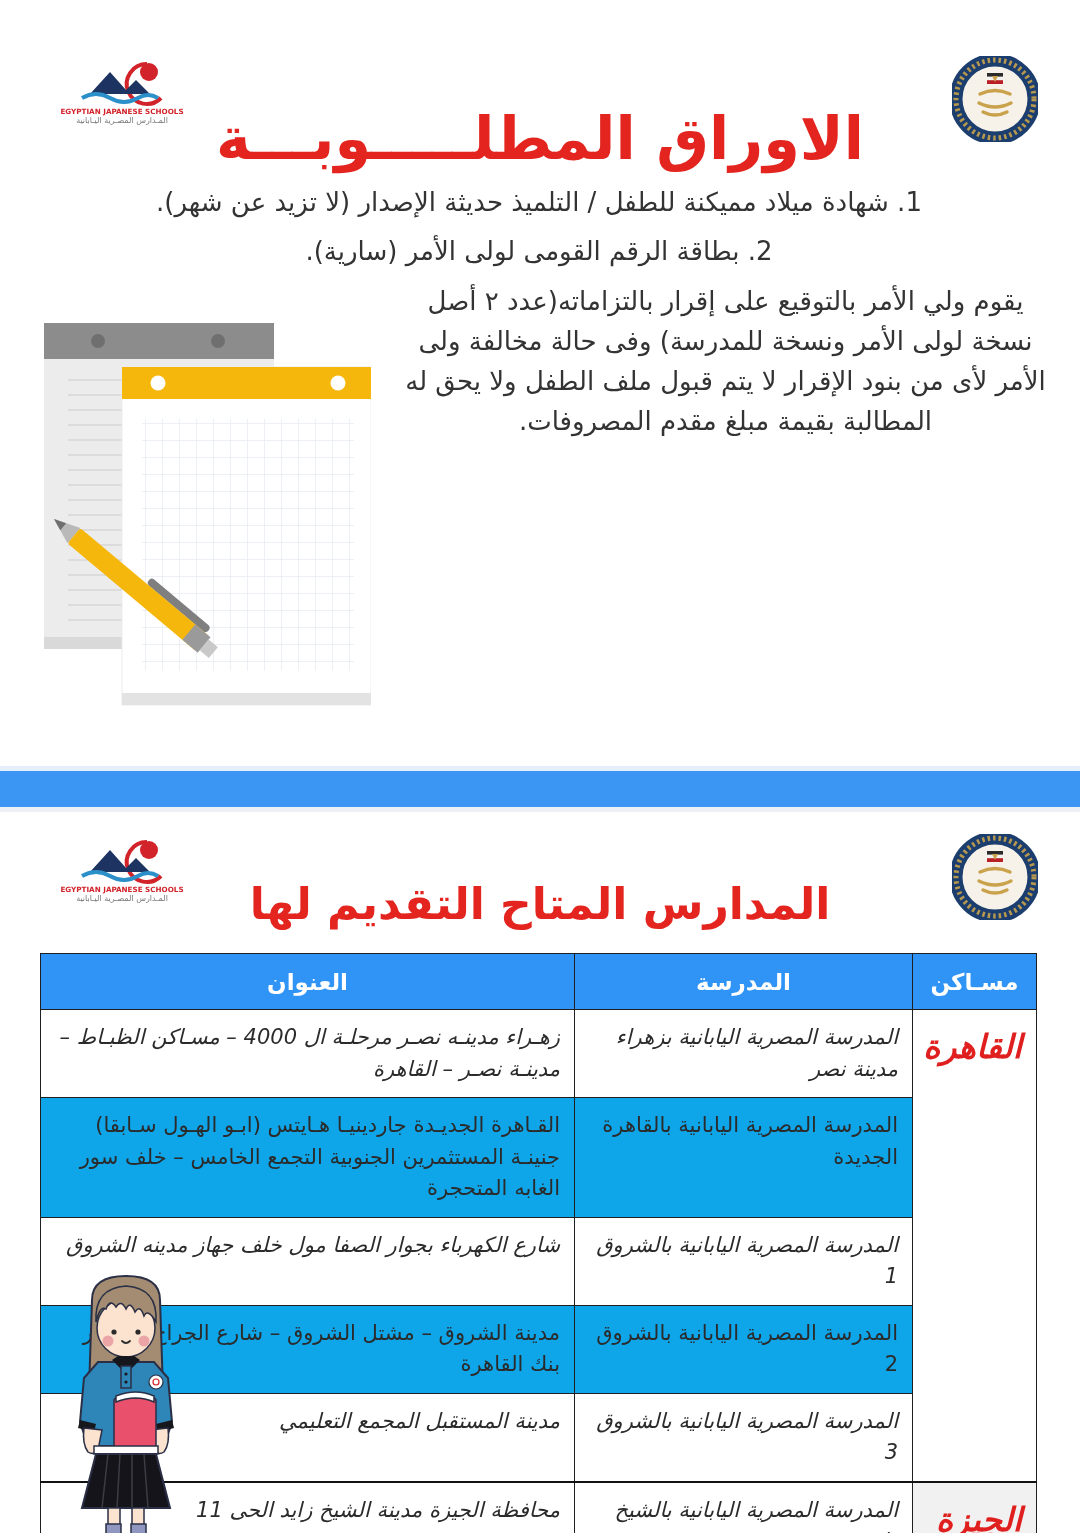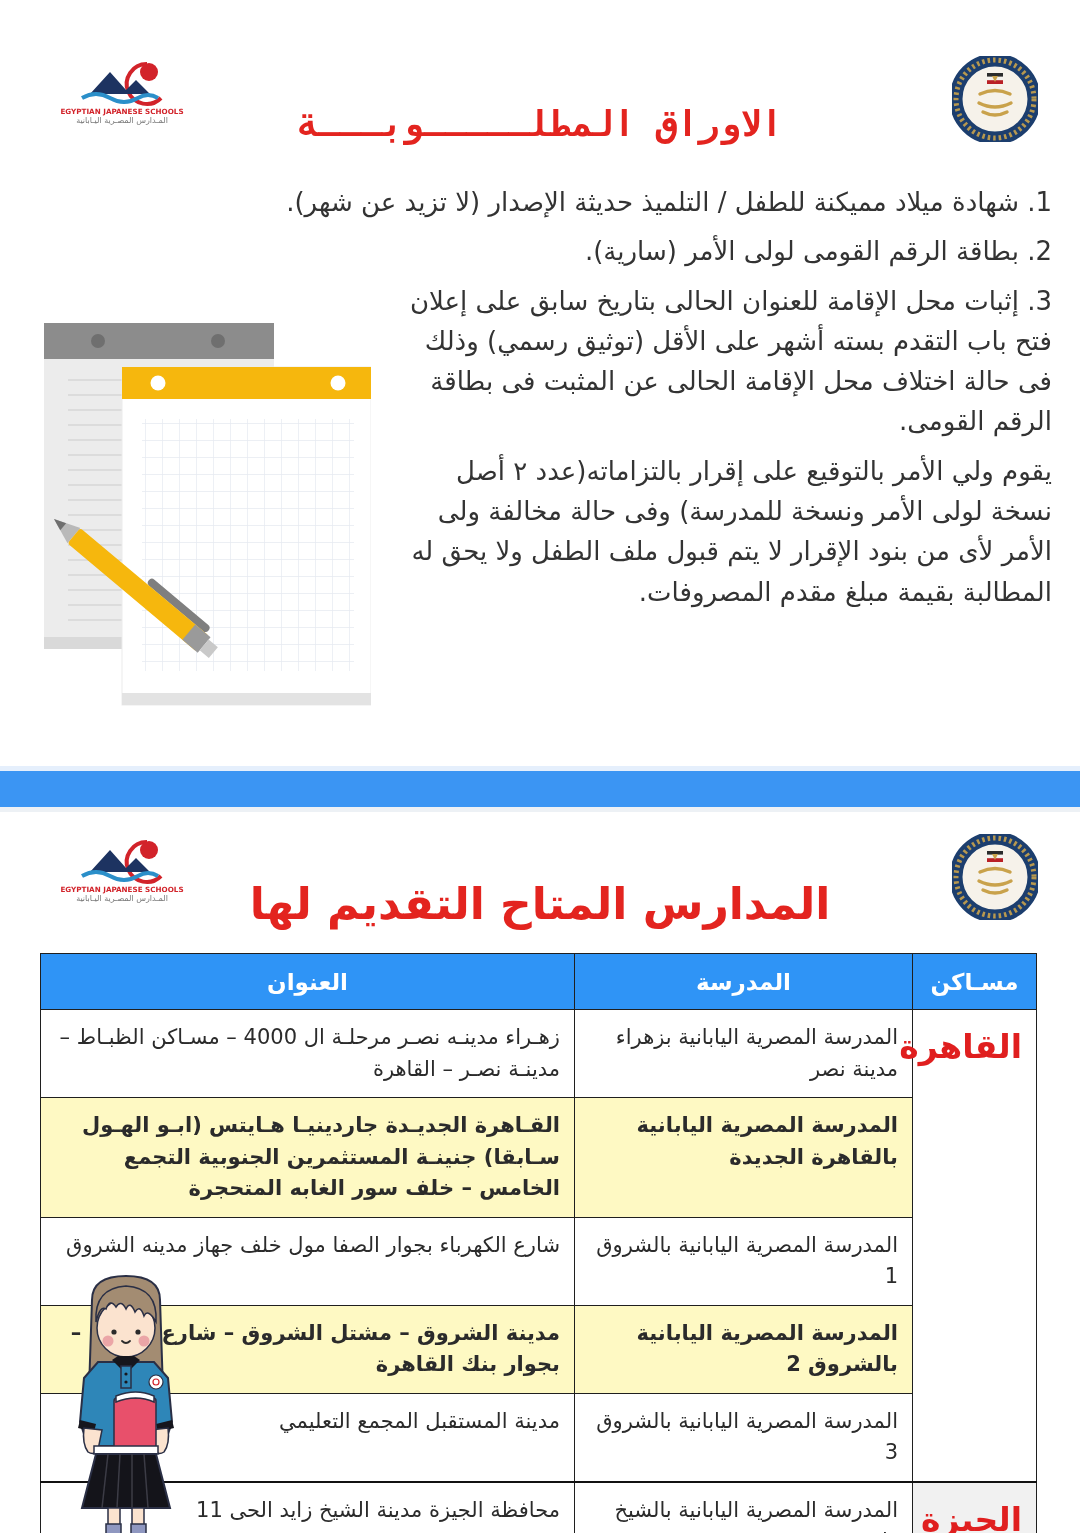--- a/index.html
+++ b/index.html
@@ -15,25 +15,25 @@
   .ejs-logo.top { left:52px; top:44px; }
   .ejs-logo.mid { left:52px; top:822px; }
   .ministry-logo { position:absolute; width:86px; height:86px; }
   .ministry-logo.top { left:952px; top:40px; }
   .ministry-logo.mid { left:952px; top:818px; }
 
   
   .doc-title {
     position:absolute; top:88px; left:0; right:0;
     text-align:center; direction:rtl;
-    color:#e3241f; font-size:35px; font-weight:bold; letter-spacing:0;font-family:Liberation Mono, monospace;
+    color:#e3241f; font-size:59px; font-weight:bold; letter-spacing:0;
   }
   .doc-content {
     position:absolute; top:166px; right:28px; left:26px;
-    direction:rtl; text-align:right;
+    direction:rtl; text-align:center;
     color:#333333; font-size:26px; line-height:1.55;
   }
   .doc-item { margin-bottom:9px; }
   .notepads-float {
     float:left; width:345px; height:385px;
     margin:40px 28px 8px 0;
   }
   .doc-note { margin-top:2px; }
 
   
@@ -63,22 +63,22 @@
   table.schools td {
     border:1px solid #1f1f1f; padding:12px 14px;
     vertical-align:top; text-align:right; line-height:1.5;
   }
   td.gov-cell {
     vertical-align:middle; text-align:center;
     color:#e01f1f; font-weight:bold; font-size:33px;
   }
   tr.h1{height:88px} tr.h2{height:92px} tr.h3{height:60px}
   tr.h4{height:60px} tr.h5{height:60px} tr.h6{height:56px}
-  tr.stripe td { background:#fef9c3;font-weight:bold; }
-  tr.plain td { background:#ffffff; }
+  tr.stripe td { background:#0ea5e9; }
+  tr.plain td { background:#ffffff;font-style:italic; }
   td.gov-cairo { background:#ffffff !important; }
   td.gov-giza { background:#f1f1f1 !important; }
   tr.group-start td { border-top:2px solid #111; }
 
   
   .girl { position:absolute; left:40px; top:1254px; width:172px; height:279px; z-index:6; }
 
   
   .bottom-bar { position:absolute; left:0; right:0; bottom:0; height:14px; background:#3b95f3; z-index:3; }
 </style>
@@ -145,21 +145,20 @@
           <rect x="112" y="-18" width="78" height="8" rx="4" fill="#7f7f7f"></rect>
           <polygon points="0,0 26,-10 26,10" fill="#b9b9b9"></polygon>
           <polygon points="0,0 12,-4.6 12,4.6" fill="#6f6f6f"></polygon>
           <rect x="26" y="-10" width="168" height="20" rx="3" fill="#f6b70d"></rect>
           <rect x="176" y="-10" width="20" height="20" fill="#9a9a9a"></rect>
           <rect x="196" y="-7" width="12" height="14" fill="#c9c9c9"></rect>
         </g>
       </svg>
     </div>
 
-    <p class="doc-item">3. إثبات محل الإقامة للعنوان الحالى بتاريخ سابق على إعلان فتح باب التقدم بسته أشهر على الأقل (توثيق رسمي) وذلك فى حالة اختلاف محل الإقامة الحالى عن المثبت فى بطاقة الرقم القومى.</p>
     <p class="doc-note">يقوم ولي الأمر بالتوقيع على إقرار بالتزاماته(عدد ٢ أصل نسخة لولى الأمر ونسخة للمدرسة) وفى حالة مخالفة ولى الأمر لأى من بنود الإقرار لا يتم قبول ملف الطفل ولا يحق له المطالبة بقيمة مبلغ مقدم المصروفات.</p>
   </div>
 
   <div class="band"></div>
 
   <div class="ejs-logo mid">
     <svg viewBox="0 0 140 66" width="140" height="66">
       <path d="M95 4 a20 20 0 1 0 14 34" fill="none" stroke="#d2232a" stroke-width="4"></path>
       <circle cx="97" cy="12" r="9" fill="#d2232a"></circle>
       <path d="M38 34 L58 12 L74 30 L84 20 L98 34 Z" fill="#1d3361"></path>

